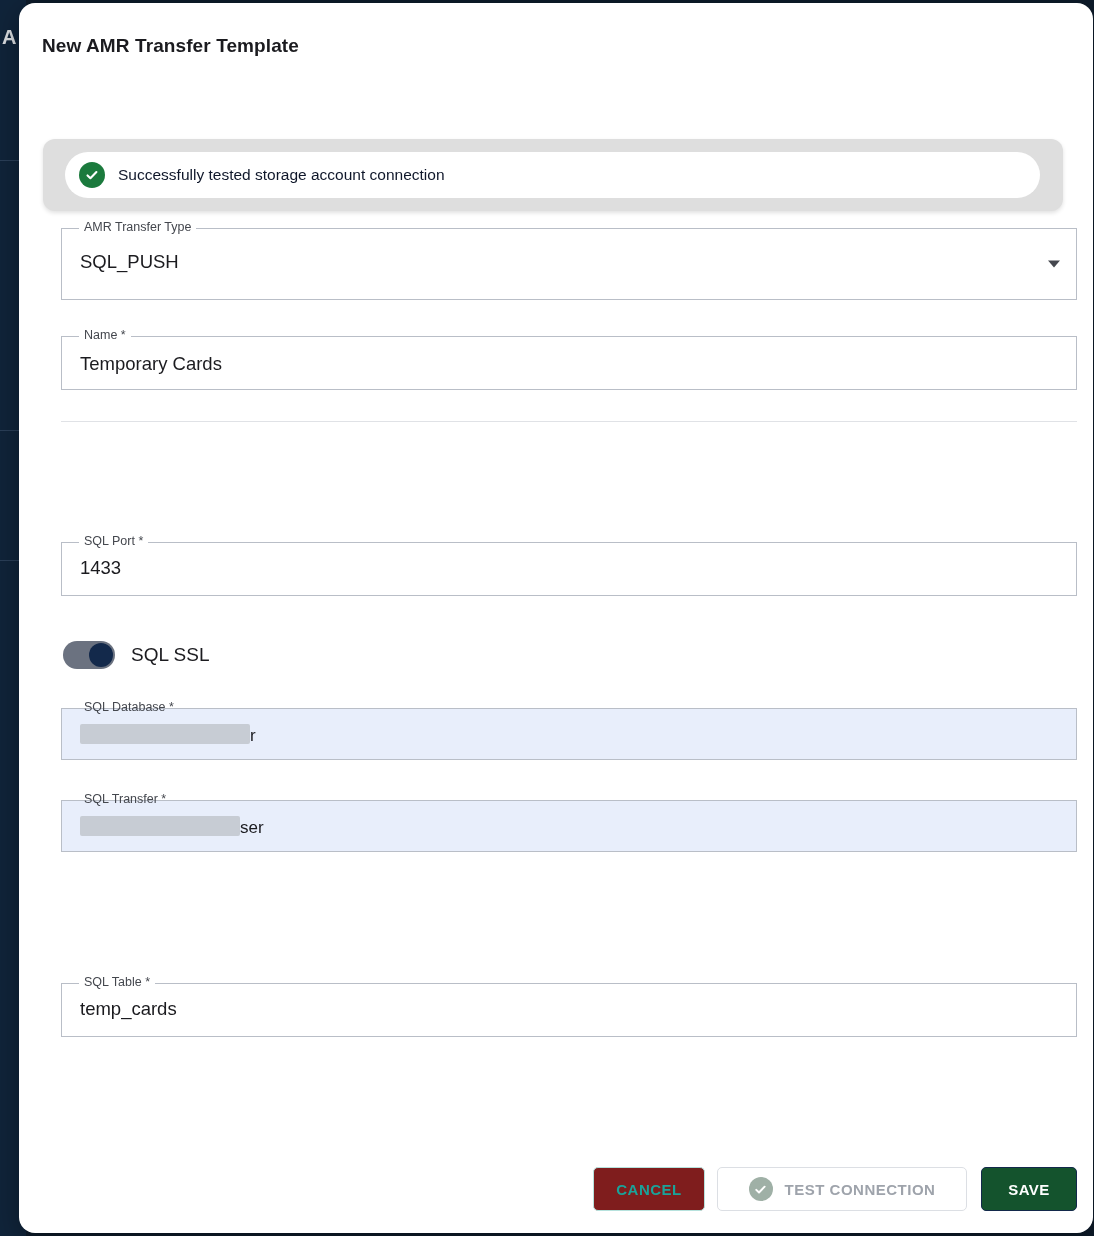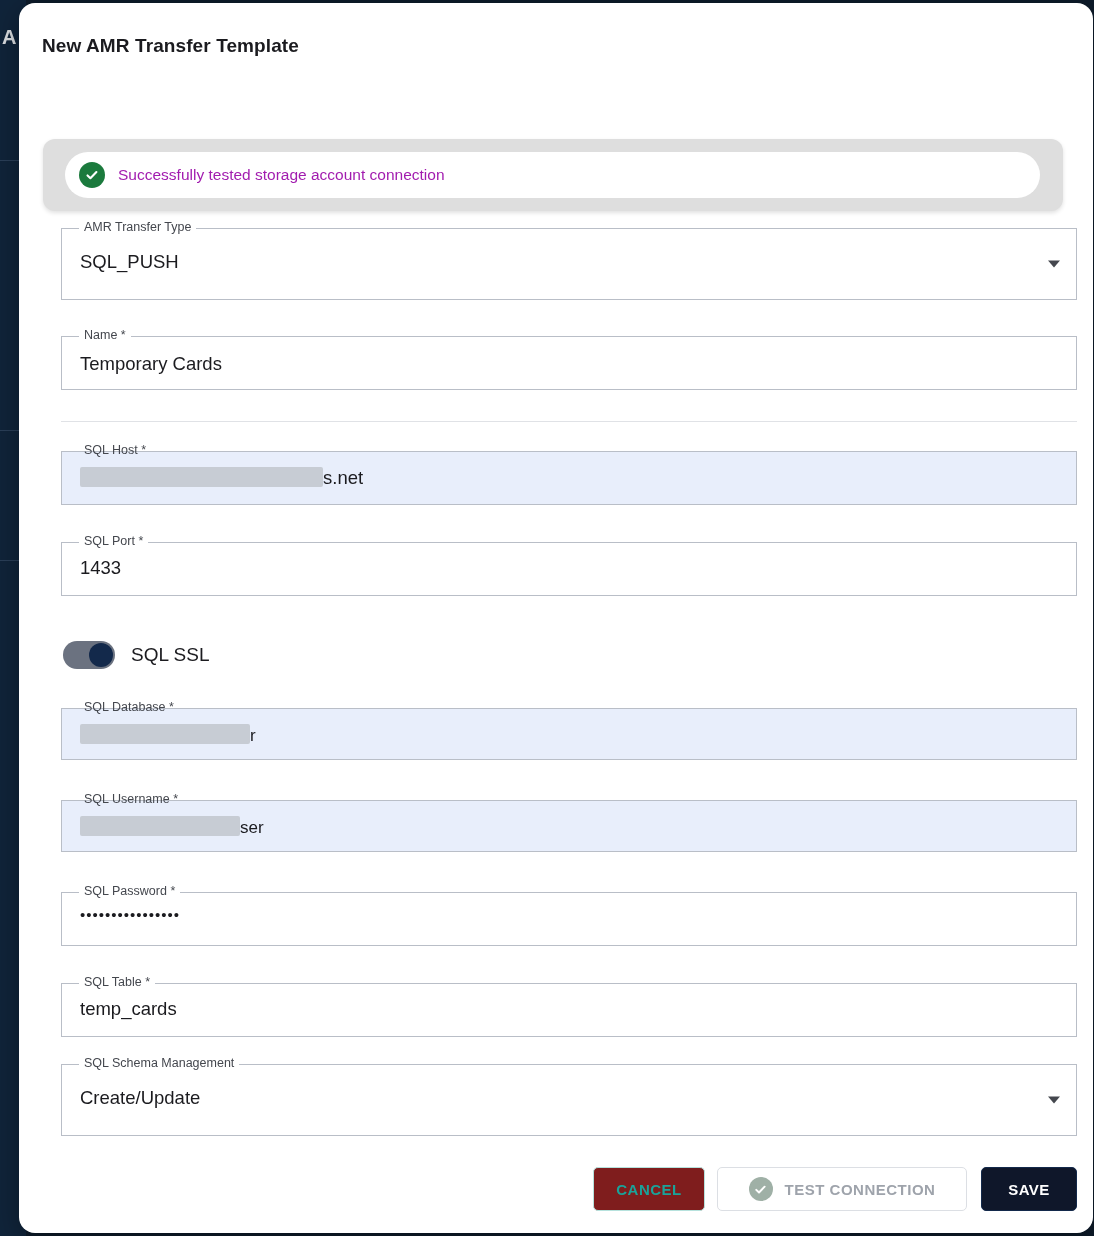--- a/index.html
+++ b/index.html
@@ -108,21 +108,21 @@
     background: #1b7a3d;
     display: inline-flex;
     align-items: center;
     justify-content: center;
     flex: 0 0 auto;
   }
   .check-circle svg { display: block; }
   .banner-text {
     margin-left: 13px;
     font-size: 15.5px;
-    color: #a21caf;
+    color: #0f172a;
   }
 
   
   .field {
     position: absolute;
     left: 42px;
     width: 1016px;
     box-sizing: border-box;
     border: 1px solid #b9bec7;
     border-radius: 0;
@@ -243,21 +243,21 @@
     border: 1px solid #dcdfe4;
     background: #ffffff;
     color: #9ea3ab;
     gap: 12px;
   }
   .btn-test .check-circle { background: #9fb0a6; width: 24px; height: 24px; }
   .btn-save {
     left: 962px;
     top: 1046px;
     width: 96px;
-    background: #0f172a;
+    background: #14532d;
     color: #ffffff;
     border: 1px solid #13294b;
   }
 </style>
 </head>
 <body>
 
 <div class="page-backdrop">
   <div class="backdrop-strip"></div>
   <div class="backdrop-letter">A</div>
@@ -291,28 +291,20 @@
 
     <div class="field" style="top:215px;height:54px;">
       <span class="field-label">
         <span>Name</span> <span class="req">*</span>
       </span>
       <div class="field-value" style="position:absolute;top:18px;left:0;">Temporary Cards</div>
     </div>
 
     <div class="divider" style="top:300px;"></div>
 
-    <div class="field filled" style="top:330px;height:54px;">
-      <span class="field-label">
-        <span>SQL Host</span> <span class="req">*</span>
-      </span>
-      <div class="field-value" style="position:absolute;top:15px;left:0;">
-        <span class="redact" style="width:243px;"></span><span>s.net</span>
-      </div>
-    </div>
 
     <div class="field" style="top:421px;height:54px;">
       <span class="field-label">
         <span>SQL Port</span> <span class="req">*</span>
       </span>
       <div class="field-value" style="position:absolute;top:16px;left:0;">1433</div>
     </div>
 
     <div class="toggle-row" style="top:520px;">
       <span class="toggle">
@@ -325,46 +317,35 @@
       <span class="field-label">
         <span>SQL Database</span> <span class="req">*</span>
       </span>
       <div class="field-value small" style="position:absolute;top:15px;left:0;">
         <span class="redact" style="width:170px;"></span><span>r</span>
       </div>
     </div>
 
     <div class="field filled" style="top:679px;height:52px;">
       <span class="field-label">
-        <span>SQL Username</span> <span class="req">*</span>
+        <span>SQL Transfer</span> <span class="req">*</span>
       </span>
       <div class="field-value small" style="position:absolute;top:15px;left:0;">
         <span class="redact" style="width:160px;"></span><span>ser</span>
       </div>
     </div>
 
-    <div class="field" style="top:771px;height:54px;">
-      <span class="field-label">
-        <span>SQL Password</span> <span class="req">*</span>
-      </span>
-      <div class="field-value" style="position:absolute;top:14px;left:0;font-size:15px;letter-spacing:1px;">••••••••••••••••</div>
-    </div>
 
     <div class="field" style="top:862px;height:54px;">
       <span class="field-label">
         <span>SQL Table</span> <span class="req">*</span>
       </span>
       <div class="field-value" style="position:absolute;top:16px;left:0;">temp_cards</div>
     </div>
 
-    <div class="field" style="top:943px;height:72px;">
-      <span class="field-label">SQL Schema Management</span>
-      <div class="field-value" style="position:absolute;top:24px;left:0;">Create/Update</div>
-      <span class="caret"></span>
-    </div>
 
     <div class="btn btn-cancel">CANCEL</div>
 
     <div class="btn btn-test">
       <span class="check-circle">
         <svg width="15" height="15" viewBox="0 0 16 16" aria-hidden="true">
           <path d="M3.5 8.4 L6.4 11.2 L12.4 5.0" fill="none" stroke="#ffffff" stroke-width="2.1" stroke-linecap="round" stroke-linejoin="round"></path>
         </svg>
       </span>
       <span>TEST CONNECTION</span>

